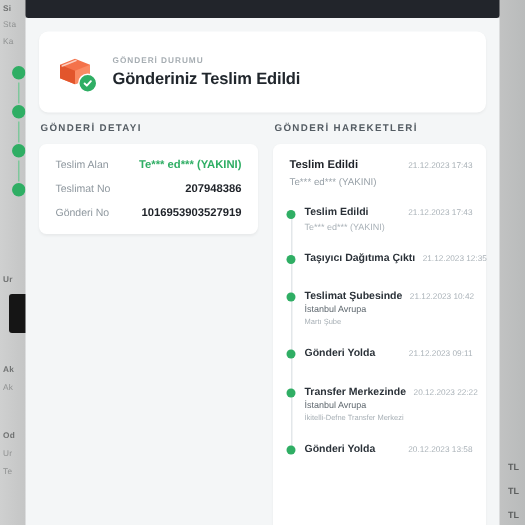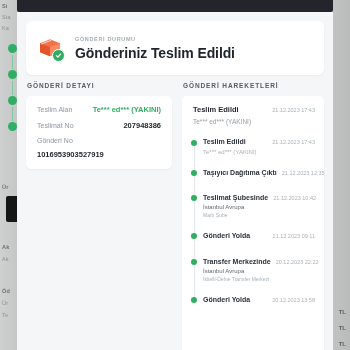--- a/index.html
+++ b/index.html
@@ -140,21 +140,21 @@
   .status-text { display: flex; flex-direction: column; justify-content: center; }
   .status-kicker {
     font-size: 5.5px;
     letter-spacing: .65px;
     color: #a7aeb3;
     font-weight: bold;
     text-transform: uppercase;
     margin-bottom: 3px;
   }
   .status-title {
-    font-size: 14px;
+    font-size: 11px;
     font-weight: bold;
     color: #20262c;
     letter-spacing: -.1px;
   }
 
   
   .columns {
     position: absolute;
     left: 9px; top: 70px;
     width: 298px;
@@ -181,21 +181,21 @@
     box-shadow: 0 1px 2px rgba(0,0,0,.05);
     padding: 9px 11px 10px 11px;
   }
   .detail-row {
     display: flex;
     align-items: baseline;
     justify-content: space-between;
     margin-bottom: 7px;
     gap: 6px;
   }
-  .detail-row:last-child { margin-bottom: 0; flex-direction: column; }
+  .detail-row:last-child { margin-bottom: 0; }
   .detail-label {
     font-size: 7px;
     color: #8e979e;
     white-space: nowrap;
   }
   .detail-value {
     font-size: 7.5px;
     font-weight: bold;
     color: #1f2329;
     text-align: right;

